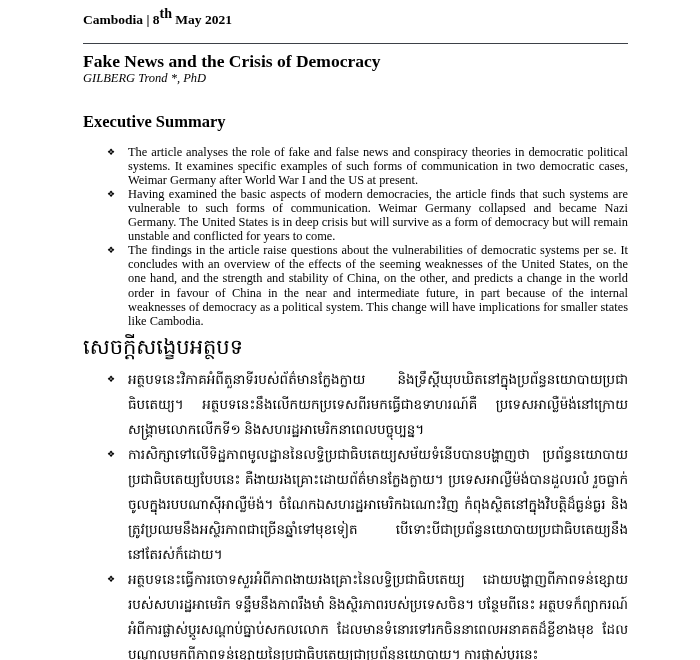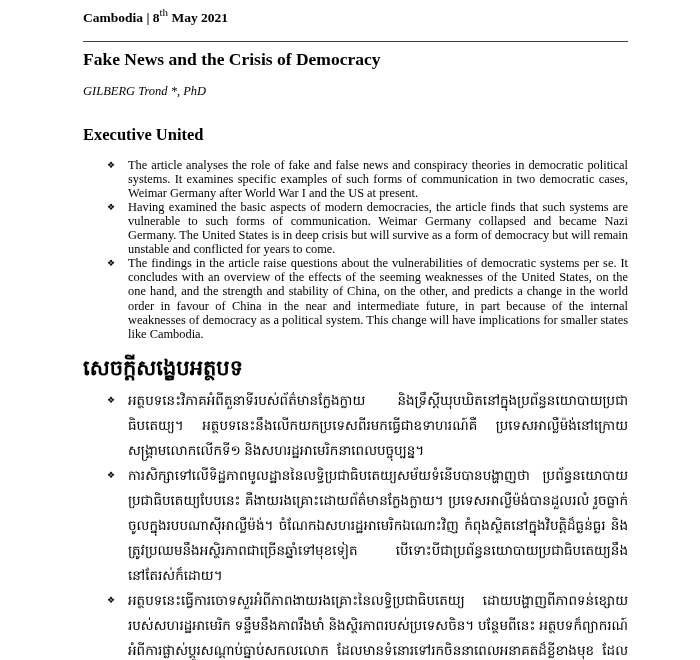--- a/index.html
+++ b/index.html
@@ -18,37 +18,36 @@
     left: 83px;
     top: 0;
     width: 545px;
   }
   .dateline {
     padding-top: 6px;
     font-size: 13.5px;
     font-weight: bold;
   }
   .dateline sup {
-    font-size: 11px;
+    font-size: 14px;
     vertical-align: super;
-    font-weight: normal;
+    font-weight: bold;
   }
   .rule {
     border: none;
     border-top: 1.6px solid #3d4148;
     margin-top: 15px;
   }
   .title {
     margin-top: 7px;
     font-size: 17.5px;
     font-weight: bold;
     line-height: 1.15;
   }
   .author {
-    margin-top: 15px;
     font-size: 12.5px;
     font-style: italic;
   }
   .h-en {
     margin-top: 26px;
     font-size: 16.5px;
     font-weight: bold;
   }
   ul.list { list-style: none; }
   .list li {
@@ -62,23 +61,23 @@
     font-size: 9px;
     line-height: 1;
   }
   .list-en { margin-top: 13px; }
   .list-en li {
     font-size: 12.4px;
     line-height: 14.1px;
   }
   .list-en .marker { top: 3px; }
   .h-km {
-    margin-top: 15px;
+    margin-top: 7px;
     font-size: 21px;
-    font-weight: bold;
+    font-weight: normal;
     line-height: 1.2;
   }
   .list-km { margin-top: 7px; }
   .list-km li {
     font-size: 13.5px;
     line-height: 25px;
   }
   .list-km .marker { top: 8px; }
 </style>
 </head>
@@ -88,21 +87,21 @@
   <div class="content">
 
     <div class="dateline"><span>Cambodia | 8</span><sup>th</sup><span> May 2021</span></div>
 
     <hr class="rule">
 
     <h1 class="title">Fake News and the Crisis of Democracy</h1>
 
     <div class="author">GILBERG Trond *, PhD</div>
 
-    <h2 class="h-en">Executive United</h2>
+    <h2 class="h-en">Executive Summary</h2>
 
     <ul class="list list-en">
 
         <li>
           <span class="marker">❖</span>
           <span>The article analyses the role of fake and false news and conspiracy theories in democratic political systems. It examines specific examples of such forms of communication in two democratic cases, Weimar Germany after World War I and the US at present.</span>
         </li>
 
         <li>
           <span class="marker">❖</span>

